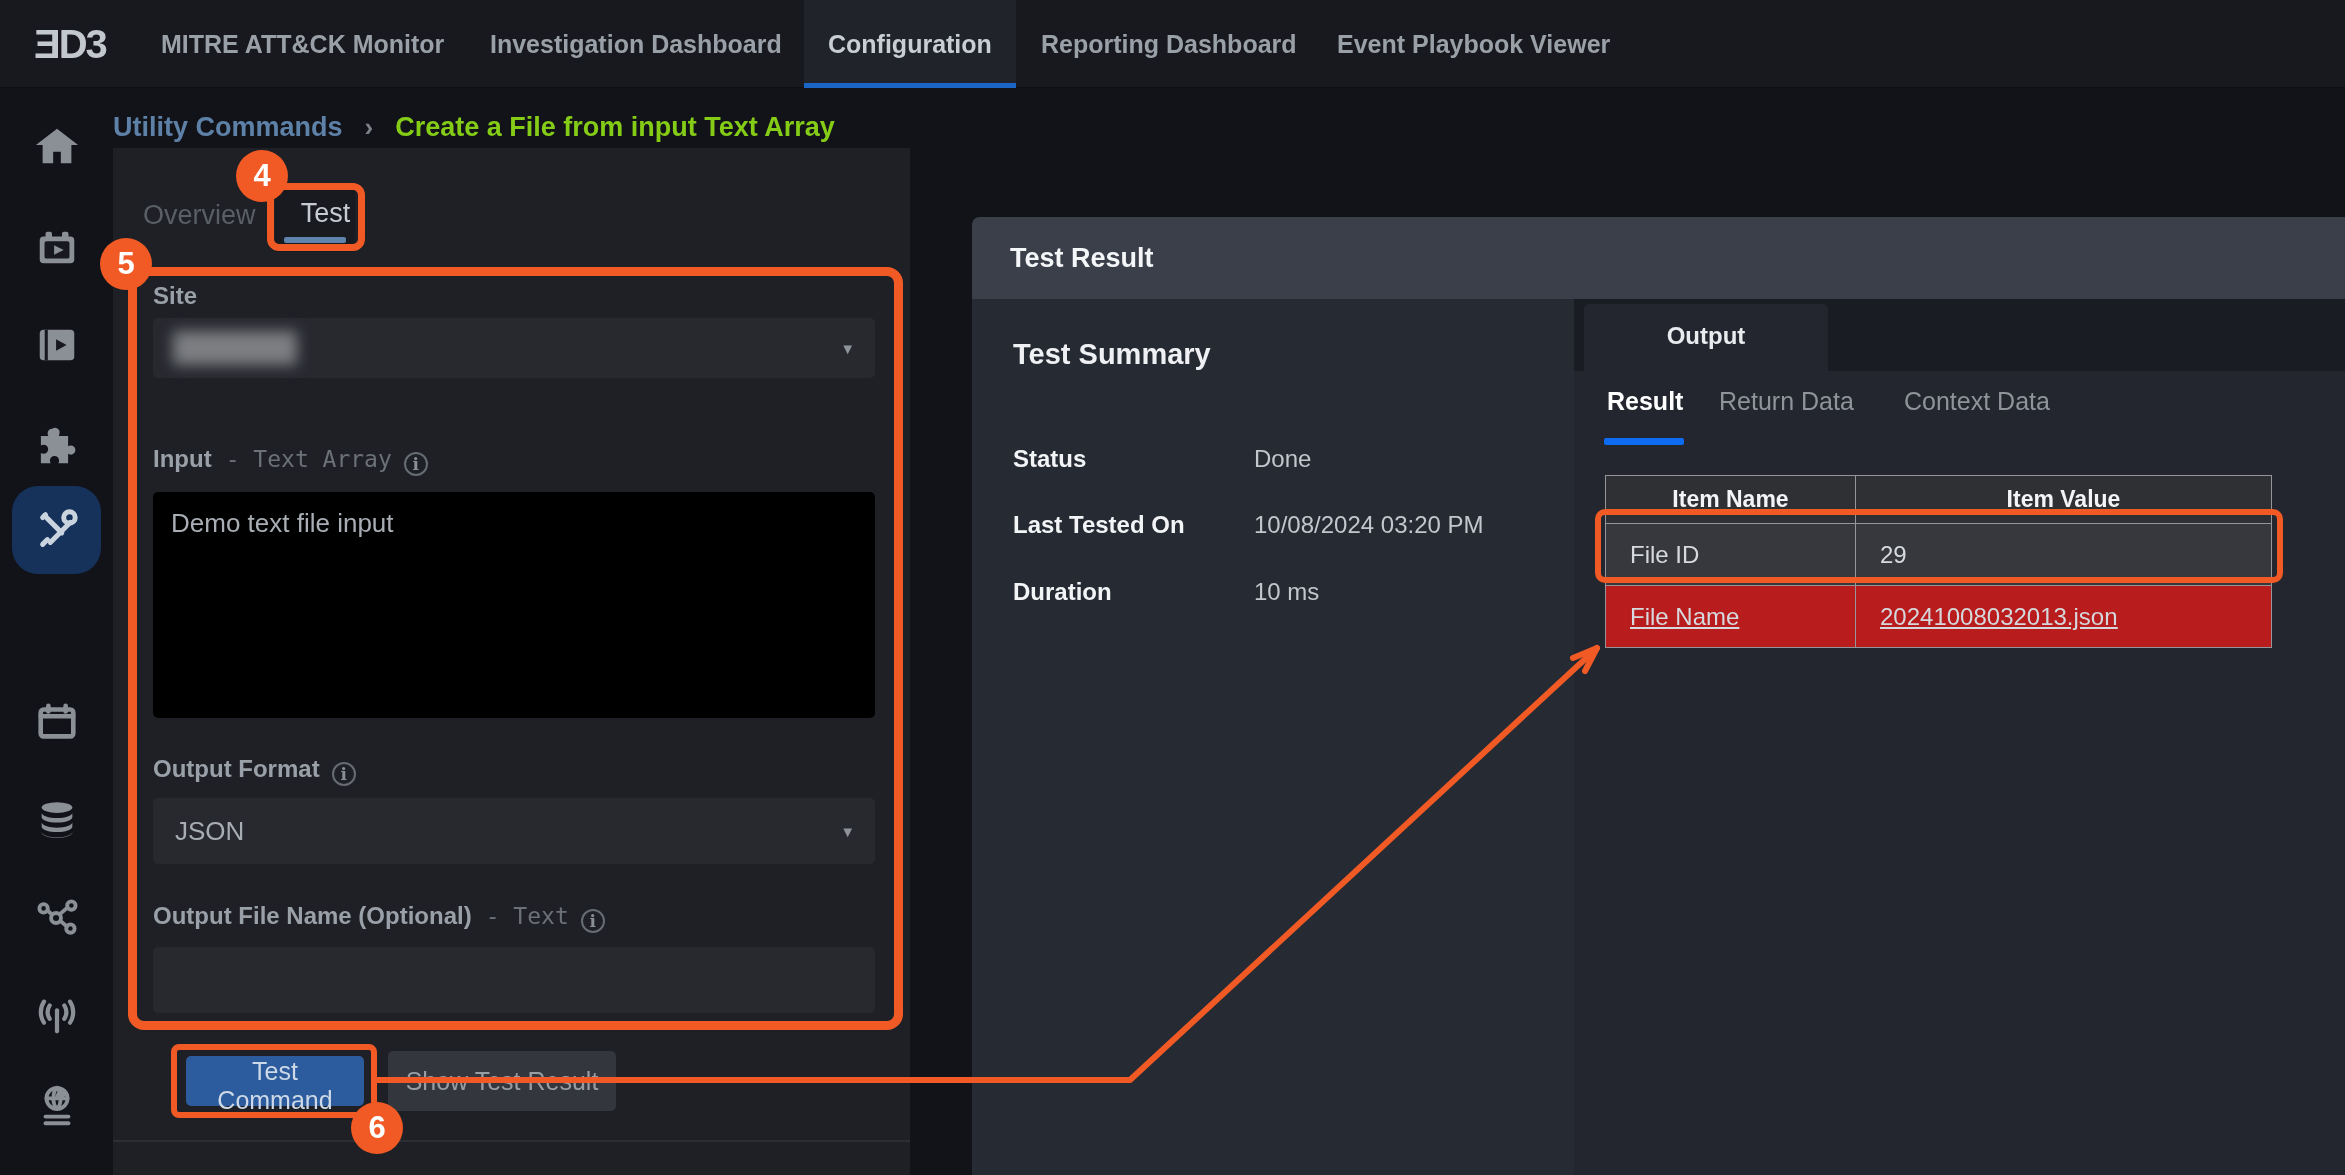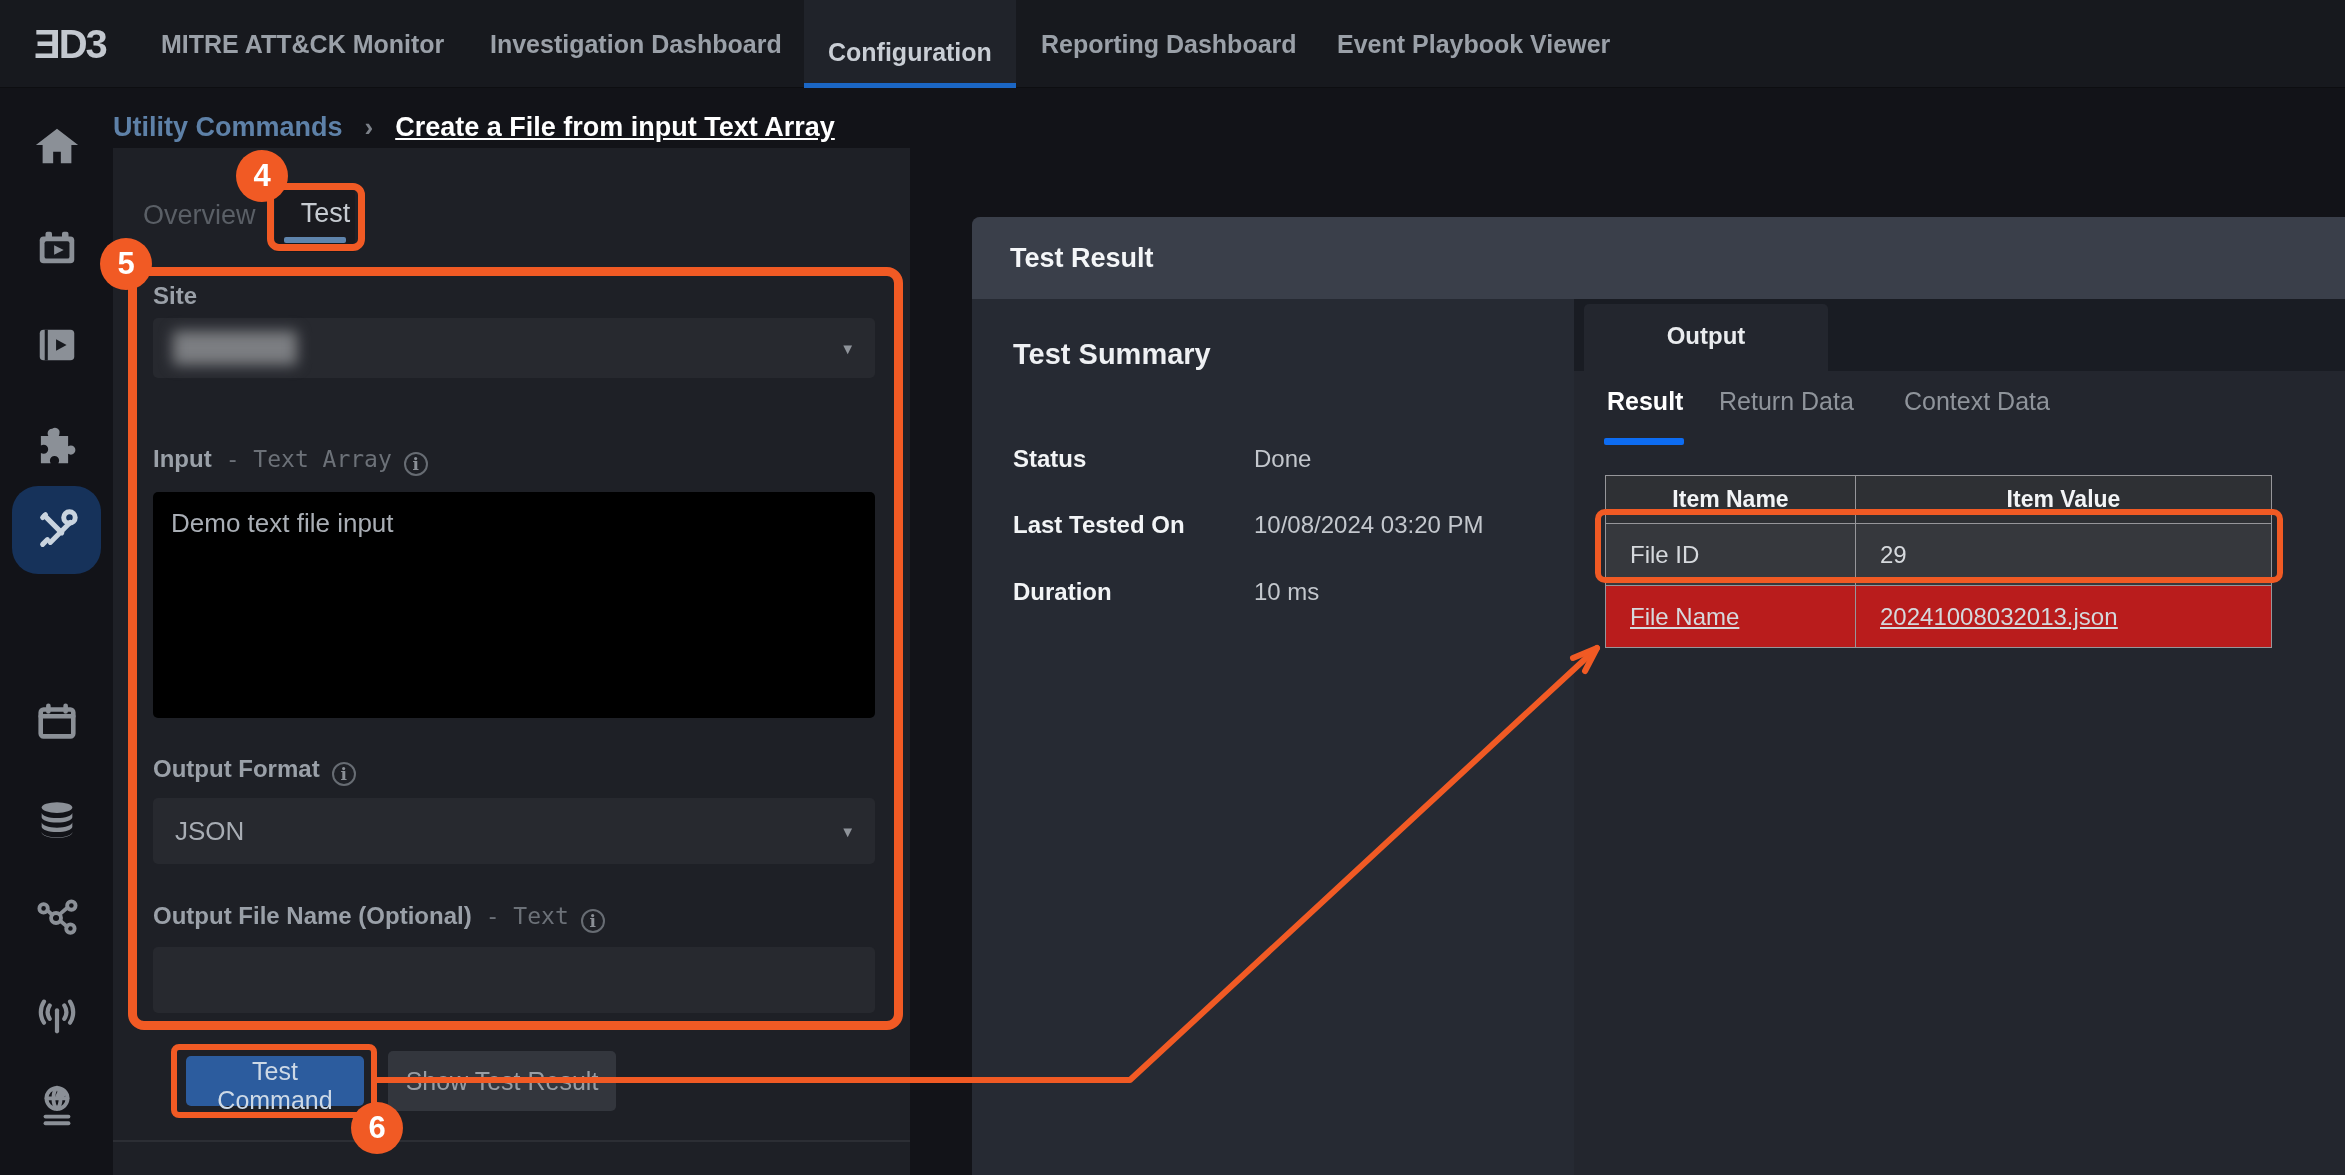--- a/index.html
+++ b/index.html
@@ -10,28 +10,28 @@
     font-family:"Liberation Sans", sans-serif;
     -webkit-font-smoothing:antialiased;
   }
   
   .topnav { position:absolute; left:0; top:0; width:2345px; height:88px;
     background:#17191e; border-bottom:1px solid #0d0e11; z-index:5; }
   .logo { position:absolute; left:34px; top:0; height:88px; line-height:88px;
     font-size:40px; font-weight:bold; color:#c3c8cf; letter-spacing:-2px; }
   .navitem { position:absolute; top:0; height:88px; line-height:88px;
     font-size:25px; font-weight:bold; color:#9aa0a8; white-space:nowrap; cursor:pointer; }
-  .navitem.active { background:#20232a; color:#c9ced5; padding:8px 24px;
+  .navitem.active { background:#20232a; color:#c9ced5; padding:0 24px;
     border-bottom:5px solid #1b66c4; }
   
   .breadcrumb { position:absolute; left:113px; top:100px; height:54px; z-index:4;
     display:flex; align-items:center; font-size:27px; font-weight:bold; }
   .crumb-link { color:#5e81a8; cursor:pointer; }
   .crumb-sep { color:#7b8088; margin:0 22px; font-size:26px; }
-  .crumb-current { color:#ffffff;text-decoration:underline; }
+  .crumb-current { color:#84cc16; }
   
   .sidebar { position:absolute; left:0; top:88px; width:113px; height:1087px; z-index:4; }
   .side-item { position:absolute; left:0; width:113px; height:88px;
     display:flex; align-items:center; justify-content:center; cursor:pointer; }
   .side-item svg { width:46px; height:46px; }
   .side-item.active { }
   .side-active-bg { position:absolute; left:12px; top:0; width:89px; height:88px;
     background:#16325a; border-radius:26px; }
   .side-item.active svg { position:relative; }
   

